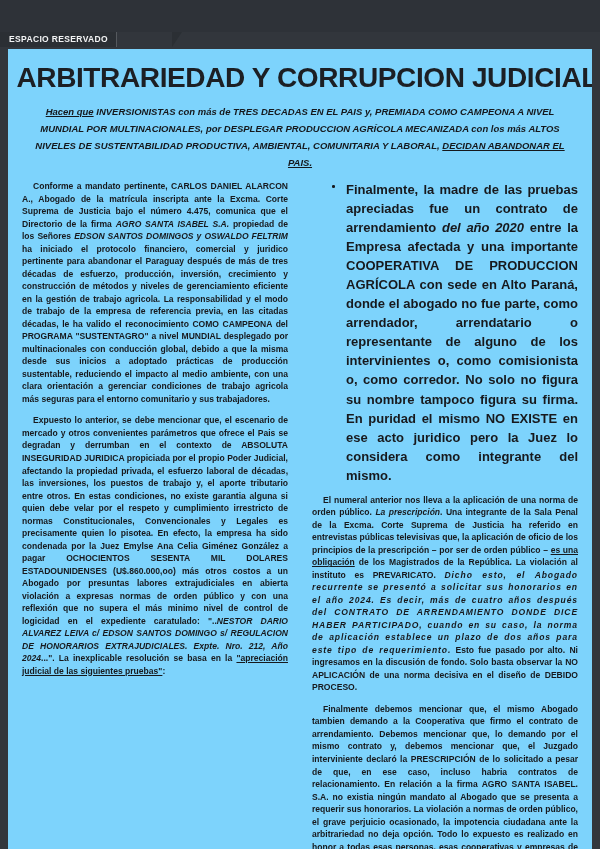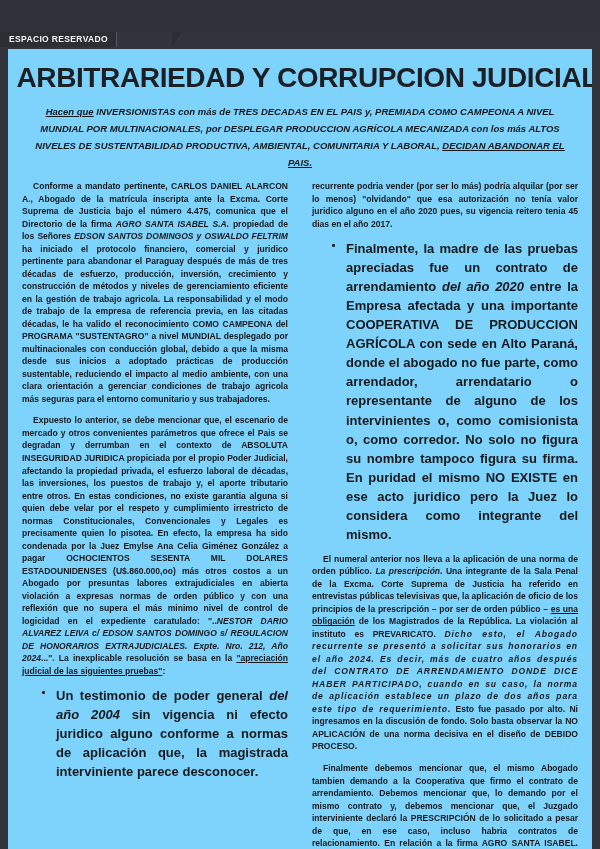--- a/index.html
+++ b/index.html
@@ -190,28 +190,26 @@
 
     <div class="columns">
 
       <div class="col">
 
         <p class="body"><span>Conforme a mandato pertinente, CARLOS DANIEL ALARCON A., Abogado de la matrícula inscripta ante la Excma. Corte Suprema de Justicia bajo el número 4.475, comunica que el Directorio de la firma </span><i>AGRO SANTA ISABEL S.A.</i><span> propiedad de los Señores </span><i>EDSON SANTOS DOMINGOS y OSWALDO FELTRIM</i><span> ha iniciado el protocolo financiero, comercial y juridico pertinente para abandonar el Paraguay después de más de tres décadas de esfuerzo, producción, inversión, crecimiento y construcción de métodos y niveles de gerenciamiento eficiente en la gestión de trabajo agricola. La responsabilidad y el modo de trabajo de la empresa de referencia previa, en las citadas décadas, le ha valido el reconocimiento COMO CAMPEONA del PROGRAMA "SUSTENTAGRO" a nivel MUNDIAL desplegado por multinacionales con conducción global, debido a que la misma desde sus inicios a adoptado prácticas de producción sustentable, reduciendo el impacto al medio ambiente, con una clara orientación a gerenciar condiciones de trabajo agricola más seguras para el entorno comunitario y sus trabajadores.</span></p>
 
         <p class="body"><span>Expuesto lo anterior, se debe mencionar que, el escenario de mercado y otros convenientes parámetros que ofrece el Pais se degradan y derrumban en el contexto de ABSOLUTA INSEGURIDAD JURIDICA propiciada por el propio Poder Judicial, afectando la propiedad privada, el esfuerzo laboral de décadas, las inversiones, los puestos de trabajo y, el aporte tributario entre otros. En estas condiciones, no existe garantia alguna si quien debe velar por el respeto y cumplimiento irrestricto de normas Constitucionales, Convencionales y Legales es precisamente quien lo pisotea. En efecto, la empresa ha sido condenada por la Juez Emylse Ana Celia Giménez González a pagar OCHOCIENTOS SESENTA MIL DOLARES ESTADOUNIDENSES (U$.860.000,oo) más otros costos a un Abogado por presuntas labores extrajudiciales en abierta violación a expresas normas de orden público y con una reflexión que no supera el más minimo nivel de control de logicidad en el expediente caratulado: "..</span><i>NESTOR DARIO ALVAREZ LEIVA c/ EDSON SANTOS DOMINGO s/ REGULACION DE HONORARIOS EXTRAJUDICIALES. Expte. Nro. 212, Año 2024</i><span>...". La inexplicable resolución se basa en la </span><span class="u">"apreciación judicial de las siguientes pruebas"</span><span>:</span></p>
 
         <ul class="bullets">
-          <li><span>Un testimonio de poder general </span><i>del año 2004</i><span> sin vigencia ni efecto juridico alguno conforme a normas de aplicación que, la magistrada interviniente parece desconocer.</span></li>
         </ul>
 
       </div>
 
       <div class="col">
 
-        <p class="body noindent">recurrente podria vender (por ser lo más) podría alquilar (por ser lo menos) "olvidando" que esa autorización no tenía valor juridico alguno en el año 2020 pues, su vigencia reitero tenia 45 dias en el año 2017.</p>
 
         <ul class="bullets">
           <li><span>Finalmente, la madre de las pruebas apreciadas fue un contrato de arrendamiento </span><i>del año 2020</i><span> entre la Empresa afectada y una importante COOPERATIVA DE PRODUCCION AGRÍCOLA con sede en Alto Paraná, donde el abogado no fue parte, como arrendador, arrendatario o representante de alguno de los intervinientes o, como comisionista o, como corredor. No solo no figura su nombre tampoco figura su firma. En puridad el mismo NO EXISTE en ese acto juridico pero la Juez lo considera como integrante del mismo.</span></li>
         </ul>
 
         <p class="body"><span>El numeral anterior nos lleva a la aplicación de una norma de orden público. </span><i>La prescripción</i><span>. Una integrante de la Sala Penal de la Excma. Corte Suprema de Justicia ha referido en entrevistas públicas televisivas que, la aplicación de oficio de los principios de la prescripción – por ser de orden público – </span><b>es una obligación</b><span> de los Magistrados de la República. La violación al instituto es PREVARICATO. </span><i class="sp">Dicho esto, el Abogado recurrente se presentó a solicitar sus honorarios en el año 2024. Es decir, más de cuatro años después del CONTRATO DE ARRENDAMIENTO DONDE DICE HABER PARTICIPADO, cuando en su caso, la norma de aplicación establece un plazo de dos años para este tipo de requerimiento.</i><span> Esto fue pasado por alto. Ni ingresamos en la discusión de fondo. Solo basta observar la NO APLICACIÓN de una norma decisiva en el diseño de DEBIDO PROCESO.</span></p>
 
         <p class="body">Finalmente debemos mencionar que, el mismo Abogado tambien demando a la Cooperativa que firmo el contrato de arrendamiento. Debemos mencionar que, lo demando por el mismo contrato y, debemos mencionar que, el Juzgado interviniente declaró la PRESCRIPCIÓN de lo solicitado a pesar de que, en ese caso, incluso habria contratos de relacionamiento. En relación a la firma AGRO SANTA ISABEL. S.A. no existia ningún mandato al Abogado que se presenta a requerir sus honorarios. La violación a normas de orden público, el grave perjuicio ocasionado, la impotencia ciudadana ante la arbitrariedad no deja opción. Todo lo expuesto es realizado en honor a todas esas personas, esas cooperativas y empresas de bien que durante décadas han tenido un honesto y razonable relacionamiento con la firma.</p>
 
         <div class="signature">

